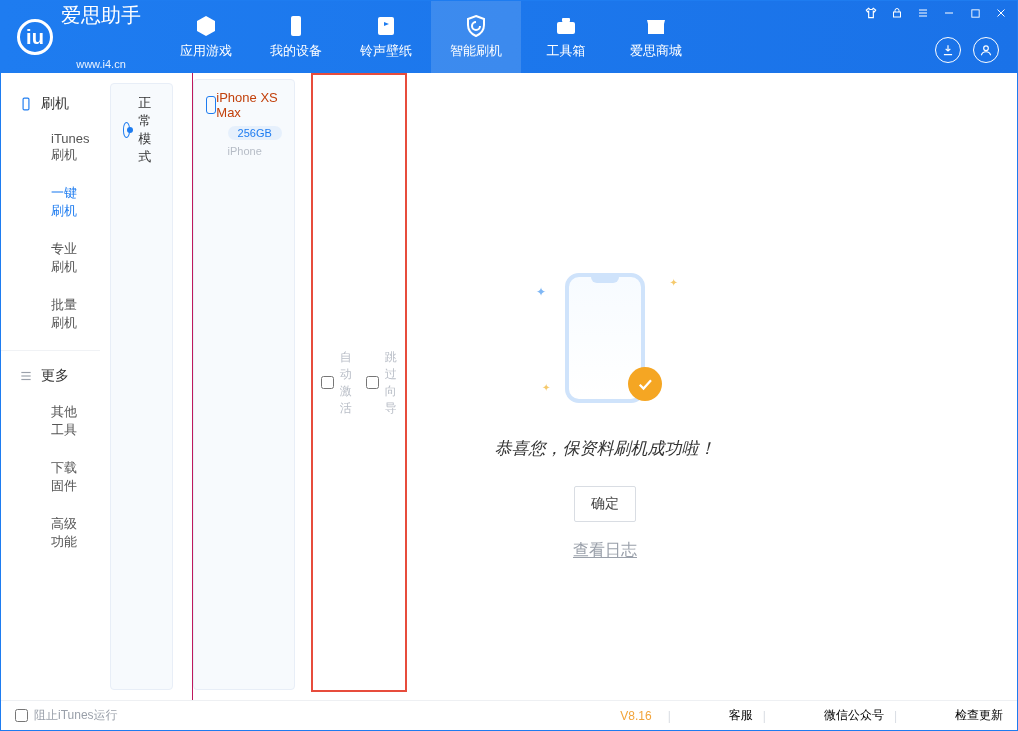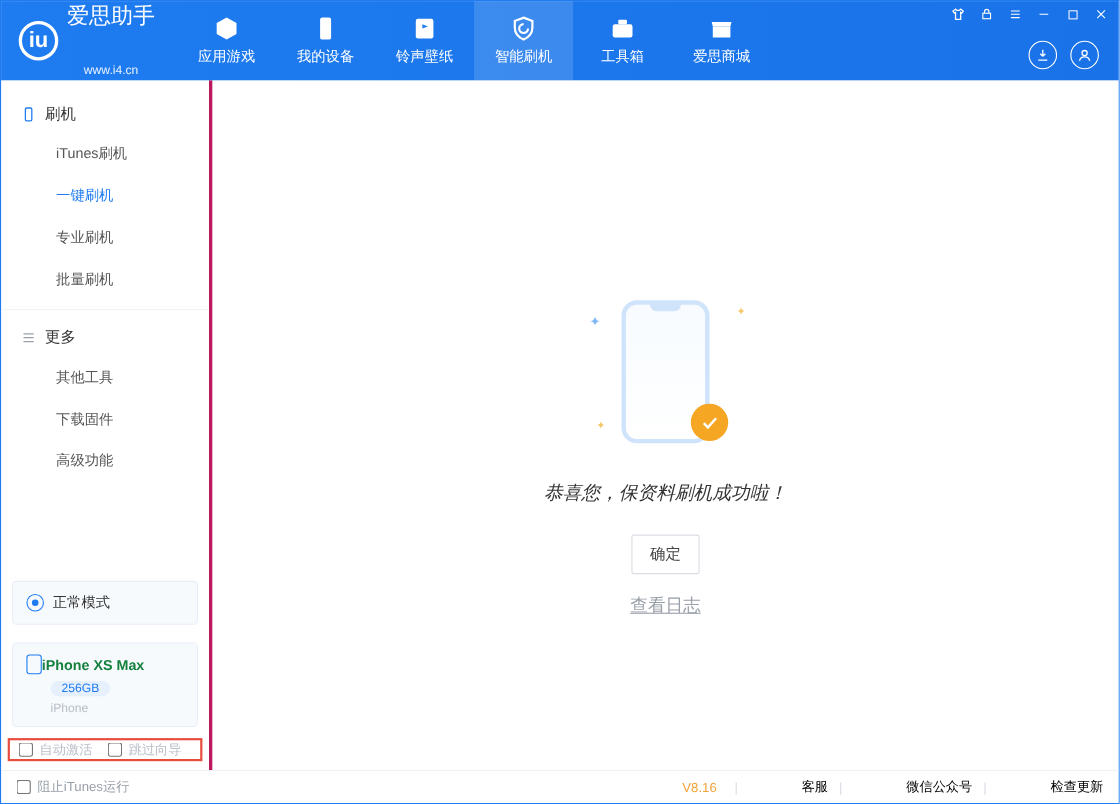--- a/index.html
+++ b/index.html
@@ -21,34 +21,34 @@
 .header-right { position: absolute; top: 4px; right: 8px; display: flex; gap: 10px; align-items: center; }
 .hr-btn { width: 16px; height: 16px; display: flex; align-items: center; justify-content: center; cursor: pointer; color: #fff; font-size: 12px; }
 .header-right2 { position: absolute; bottom: 10px; right: 18px; display: flex; gap: 12px; align-items: center; }
 .circ-btn { width: 26px; height: 26px; border: 1.5px solid #fff; border-radius: 50%; display: flex; align-items: center; justify-content: center; cursor: pointer; }
 .circ-btn svg { width: 14px; height: 14px; fill: none; stroke: #fff; stroke-width: 2; }
 
 
 .body { flex: 1; display: flex; min-height: 0; }
 
 
-.sidebar { width: 192px; border-right: 3px solid #be185d; display: flex; flex-direction: column; }
+.sidebar { width: 192px; border-right: 1px solid #be185d; display: flex; }
 .side-scroll { flex: 1; padding-top: 14px; }
 .side-group-hdr { display: flex; align-items: center; gap: 8px; padding: 8px 18px; color: #333; font-size: 14px; }
 .side-group-hdr .hdr-ico { width: 14px; height: 14px; display: flex; align-items: center; justify-content: center; }
 .side-item { padding: 10px 10px 10px 50px; font-size: 13px; color: #555; cursor: pointer; }
 .side-item.active { color: #1e7cf0; }
 .side-divider { height: 1px; background: #f0f2f5; margin: 8px 0; }
 
 .device-box { margin: 10px; border: 1px solid #e8eef7; background: #f7fafd; border-radius: 4px; padding: 10px 12px; }
 .device-box .mode { display: flex; align-items: center; gap: 8px; color: #333; font-size: 13px; margin-bottom: 0; }
 .device-box .dico { width: 16px; height: 16px; border: 1.5px solid #1e7cf0; border-radius: 50%; position: relative; }
 .device-box .dico::after { content: ''; width: 6px; height: 6px; background: #1e7cf0; border-radius: 50%; position: absolute; top: 3.5px; left: 3.5px; }
 .device-card { margin: 6px 10px 10px; border: 1px solid #e8eef7; background: #f7fafd; border-radius: 4px; padding: 10px 12px; }
-.device-card .dname { display: flex; align-items: center; gap: 0; color: #15803d; font-weight: 700; font-size: 13px; }
+.device-card .dname { display: flex; align-items: center; gap: 0; color: #c2410c; font-weight: 400; font-size: 13px; }
 .device-card .dname .pico { width: 14px; height: 18px; border: 1.5px solid #1e7cf0; border-radius: 3px; }
 .device-card .cap { display: inline-block; margin-top: 6px; margin-left: 22px; background: #e6f0fc; color: #1e7cf0; border-radius: 10px; padding: 1px 10px; font-size: 11px; }
 .device-card .sub { margin-left: 22px; font-size: 11px; color: #b6bcc6; margin-top: 4px; }
 
 .opts-row { border: 2px solid #e74c3c; margin: 0 6px 8px; padding: 0 8px; display: flex; gap: 14px; align-items: center; }
 .opts-row label { display: flex; align-items: center; gap: 6px; font-size: 12px; color: #b9bec7; cursor: pointer; }
 .opts-row input[type=checkbox] { width: 13px; height: 13px; accent-color: #ccc; }
 
 
 .main { flex: 1; display: flex; flex-direction: column; align-items: center; justify-content: flex-start; padding-top: 190px; }

